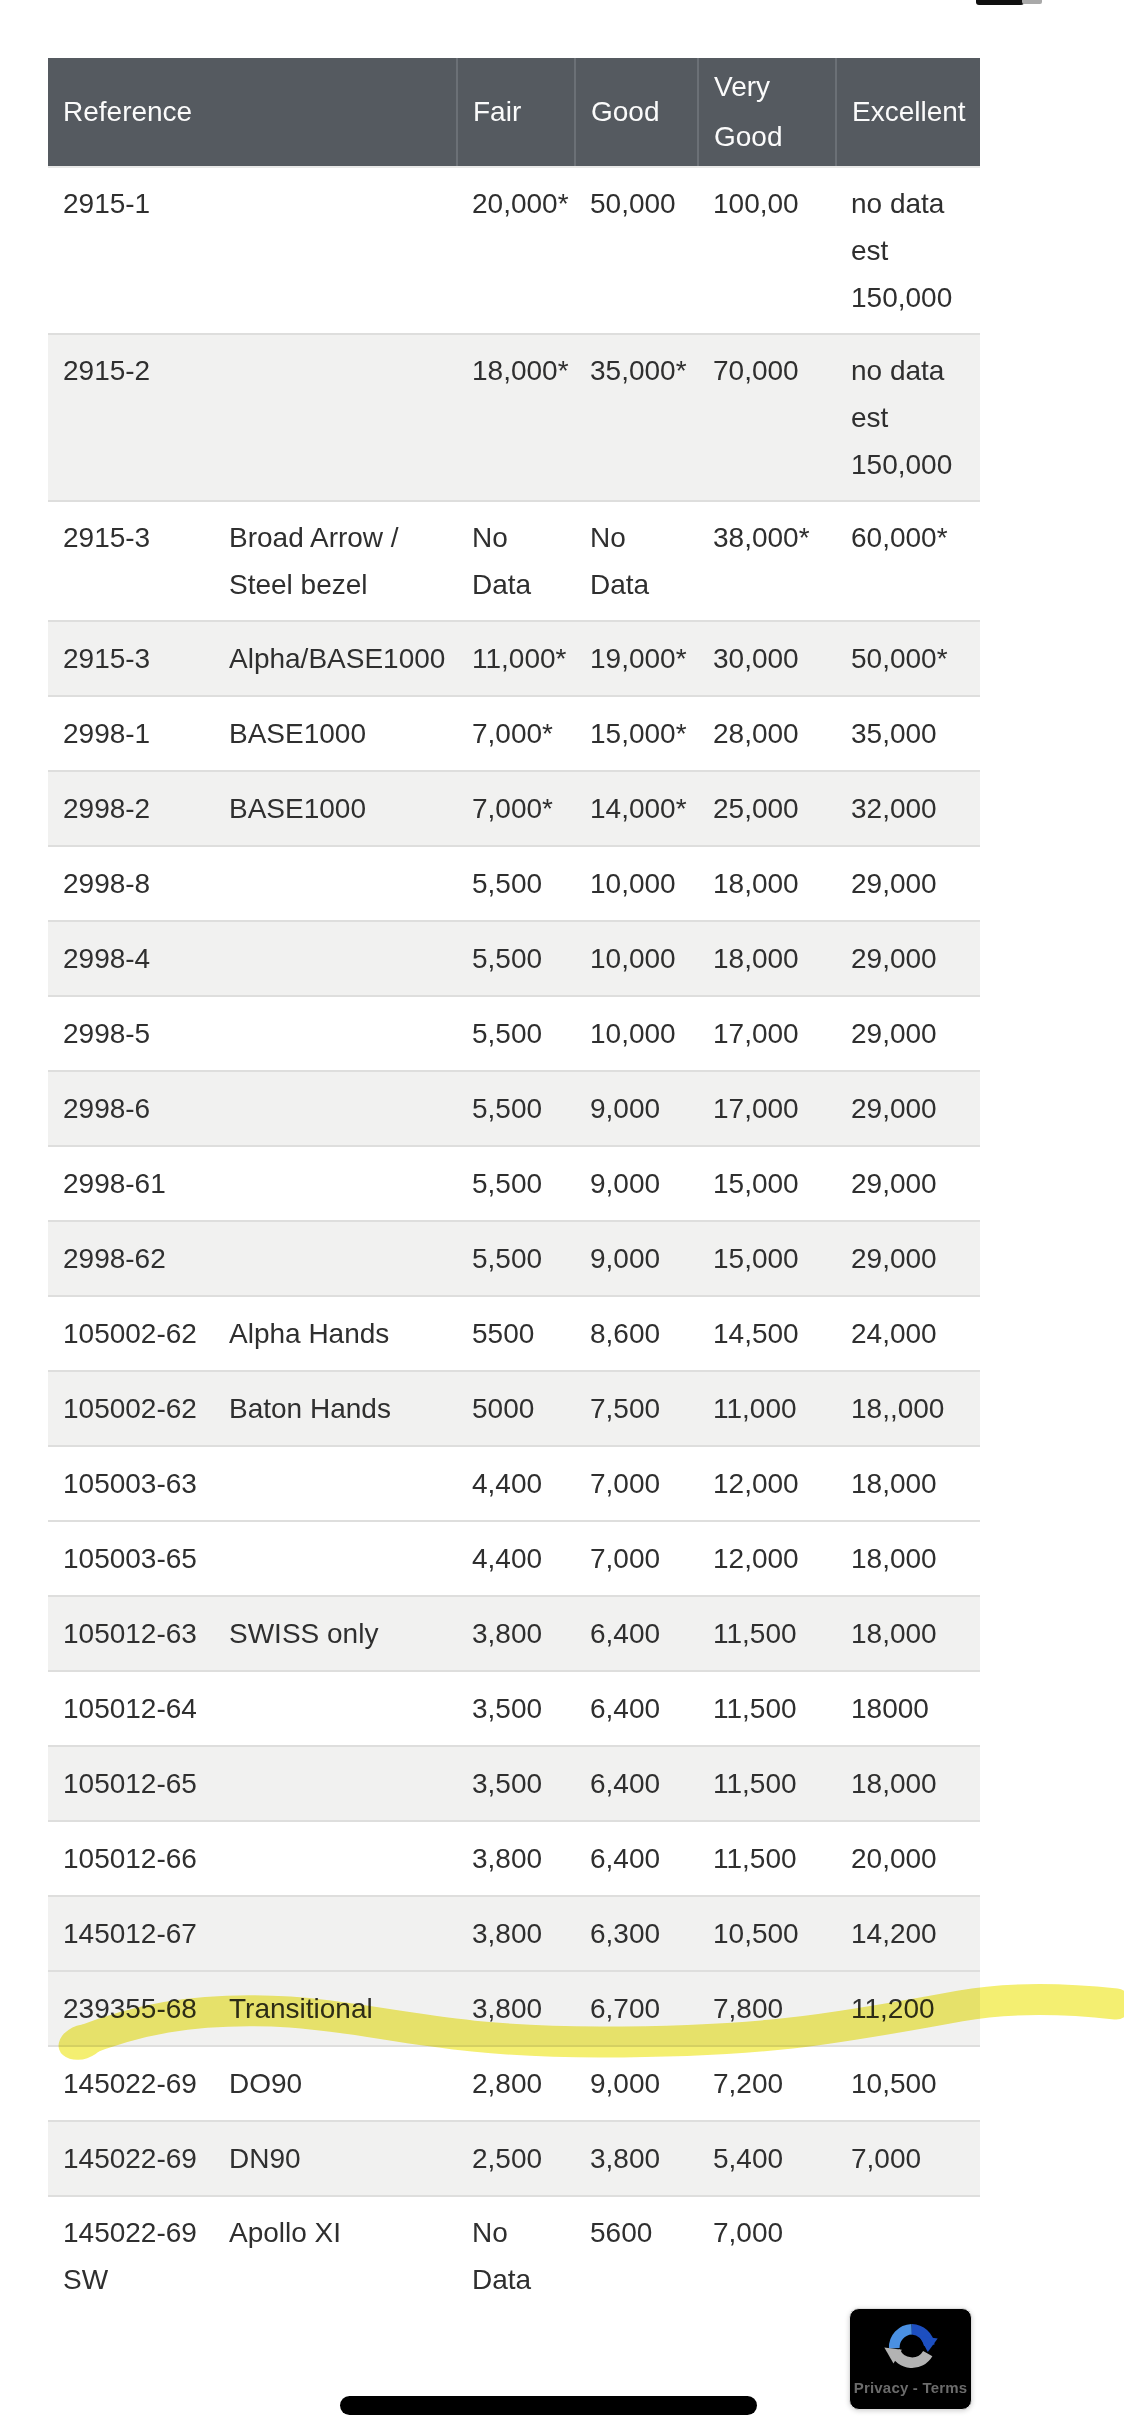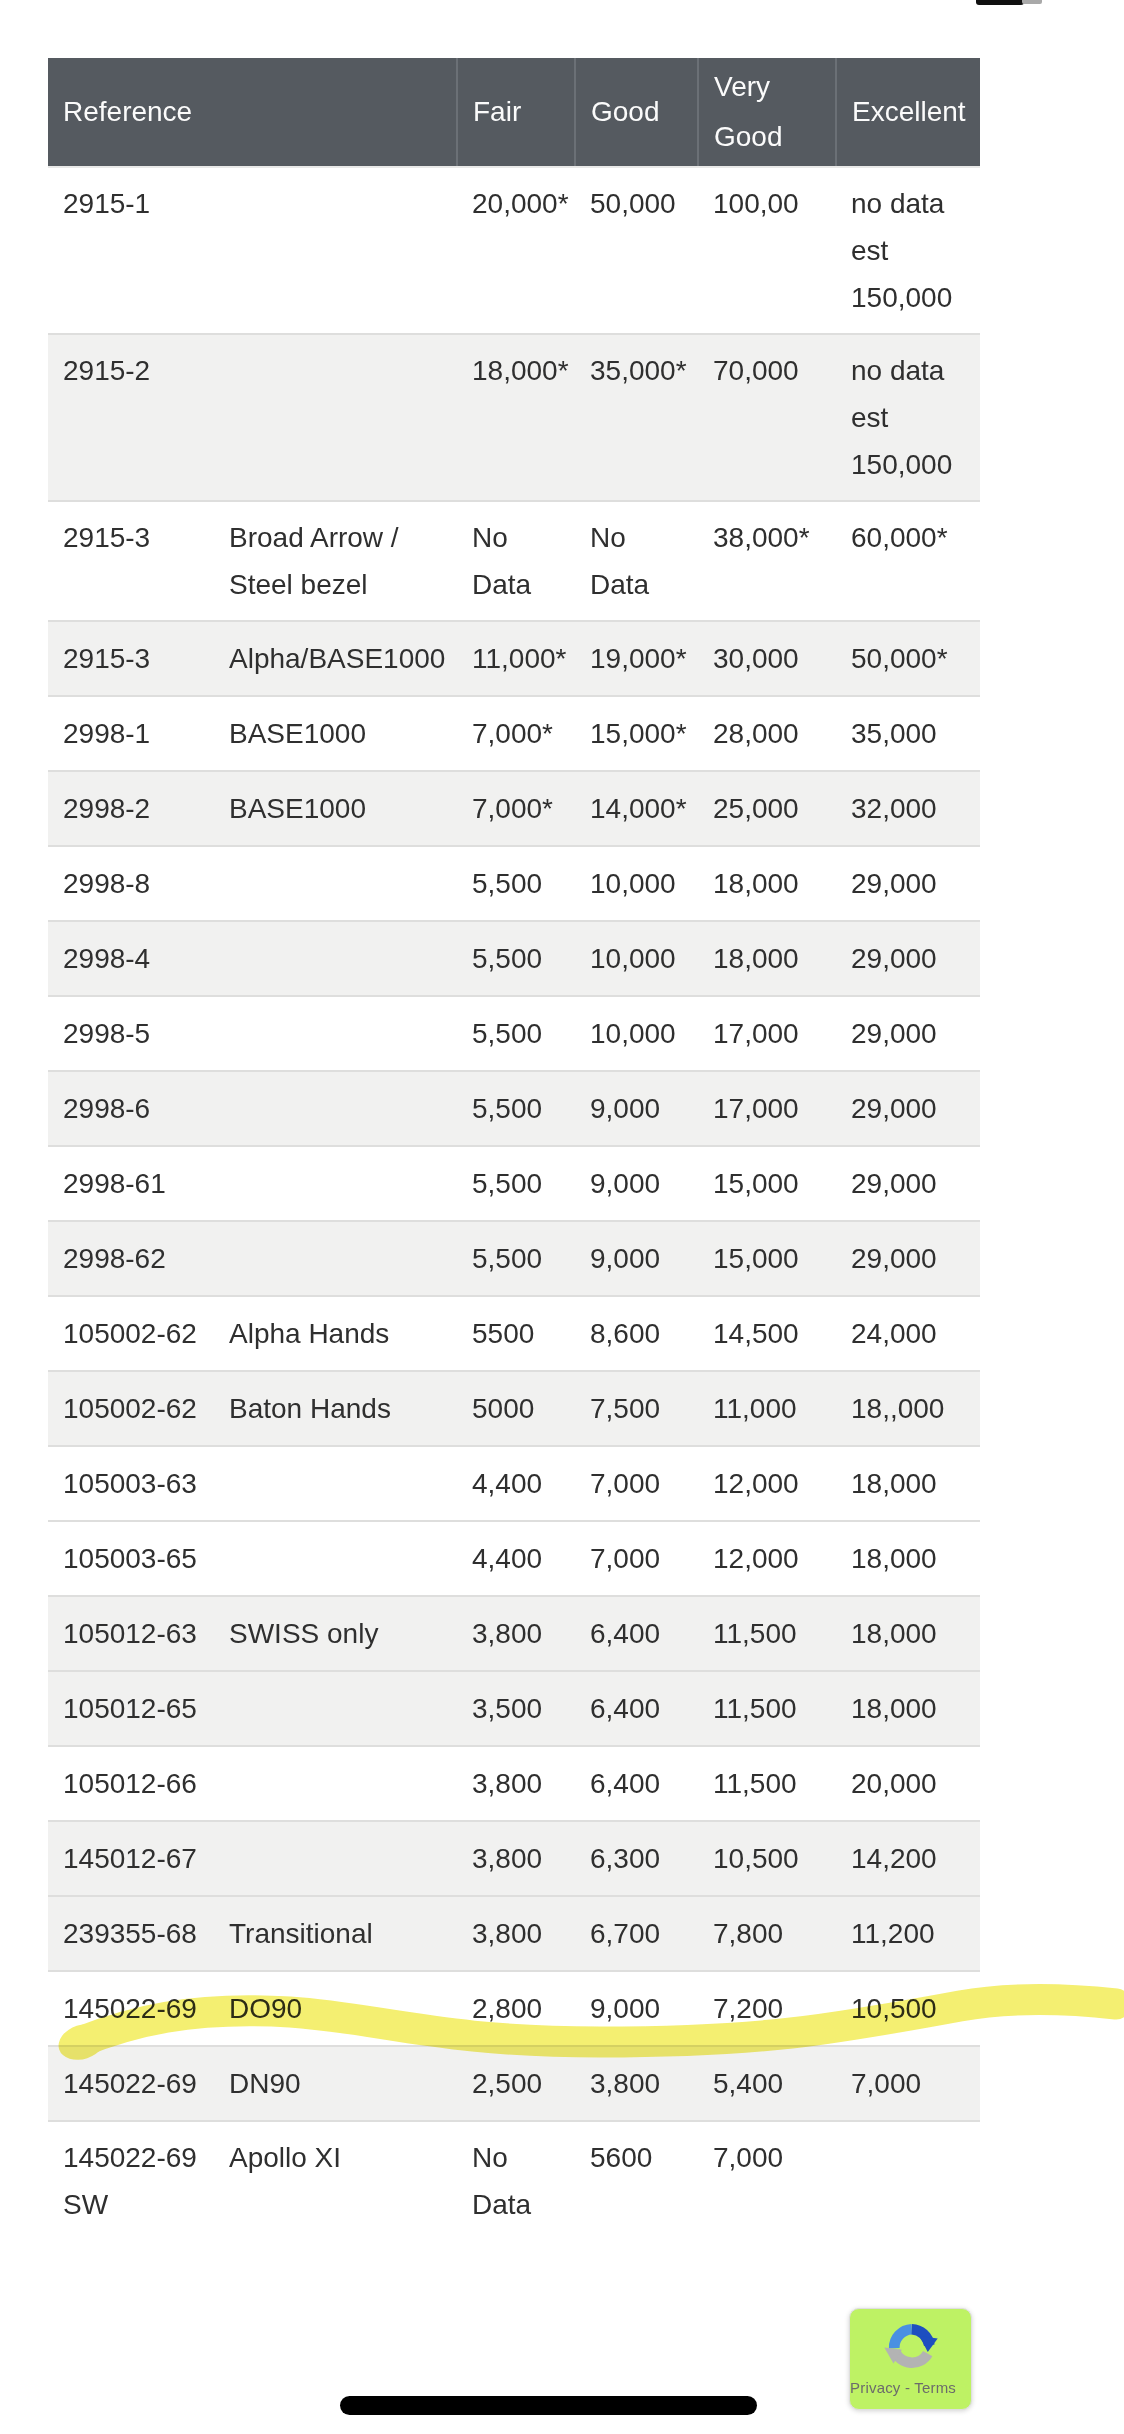--- a/index.html
+++ b/index.html
@@ -60,26 +60,27 @@
     background:#a9a9a9; border-radius:0 0 2px 2px;
   }
   .bottom-marker {
     position:absolute; left:340px; top:2396px; width:417px; height:19px;
     background:#000000; border-radius:10px;
   }
 
   .recaptcha-badge {
     position:absolute; left:849px; top:2308px;
     width:123px; height:102px;
-    background:#bef264;
+    background:#000000;
     border:1px solid #dfdfdf;
     border-radius:10px;
     box-shadow:0 1px 5px rgba(0,0,0,0.18);
     box-sizing:border-box;
-    text-align:left;
+    text-align:center;
+    font-weight:bold;
   }
   .recaptcha-badge svg { display:block; margin:6px auto 0 auto; }
   .rc-label {
     display:block;
     margin-top:2px;
     font-size:15px;
     color:#6b6b6b;
     letter-spacing:0.2px;
   }
 </style>
@@ -237,20 +238,28 @@
         <td>18,000</td>
       </tr>
       <tr class="alt">
         <td>105012-63</td>
         <td>SWISS only</td>
         <td>3,800</td>
         <td>6,400</td>
         <td>11,500</td>
         <td>18,000</td>
       </tr>
+      <tr>
+        <td>105012-64</td>
+        <td></td>
+        <td>3,500</td>
+        <td>6,400</td>
+        <td>11,500</td>
+        <td>18000</td>
+      </tr>
       <tr class="alt">
         <td>105012-65</td>
         <td></td>
         <td>3,500</td>
         <td>6,400</td>
         <td>11,500</td>
         <td>18,000</td>
       </tr>
       <tr>
         <td>105012-66</td>

